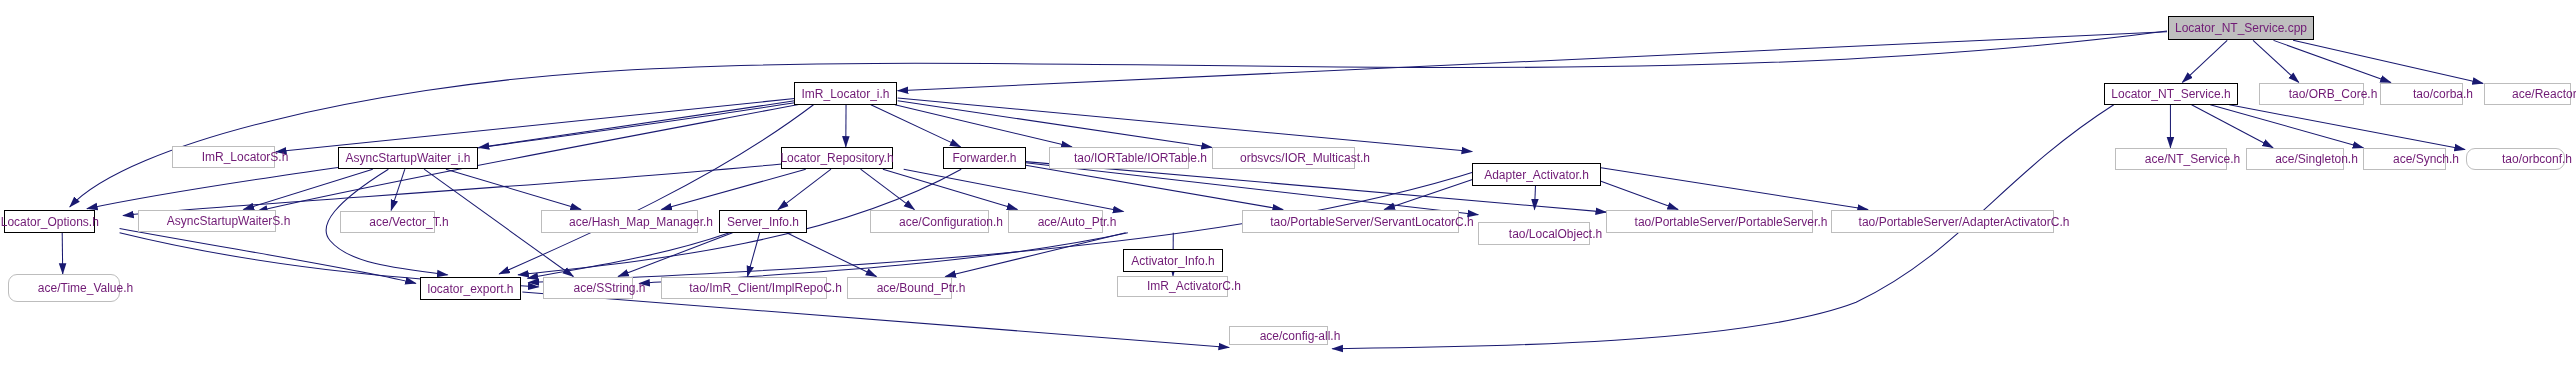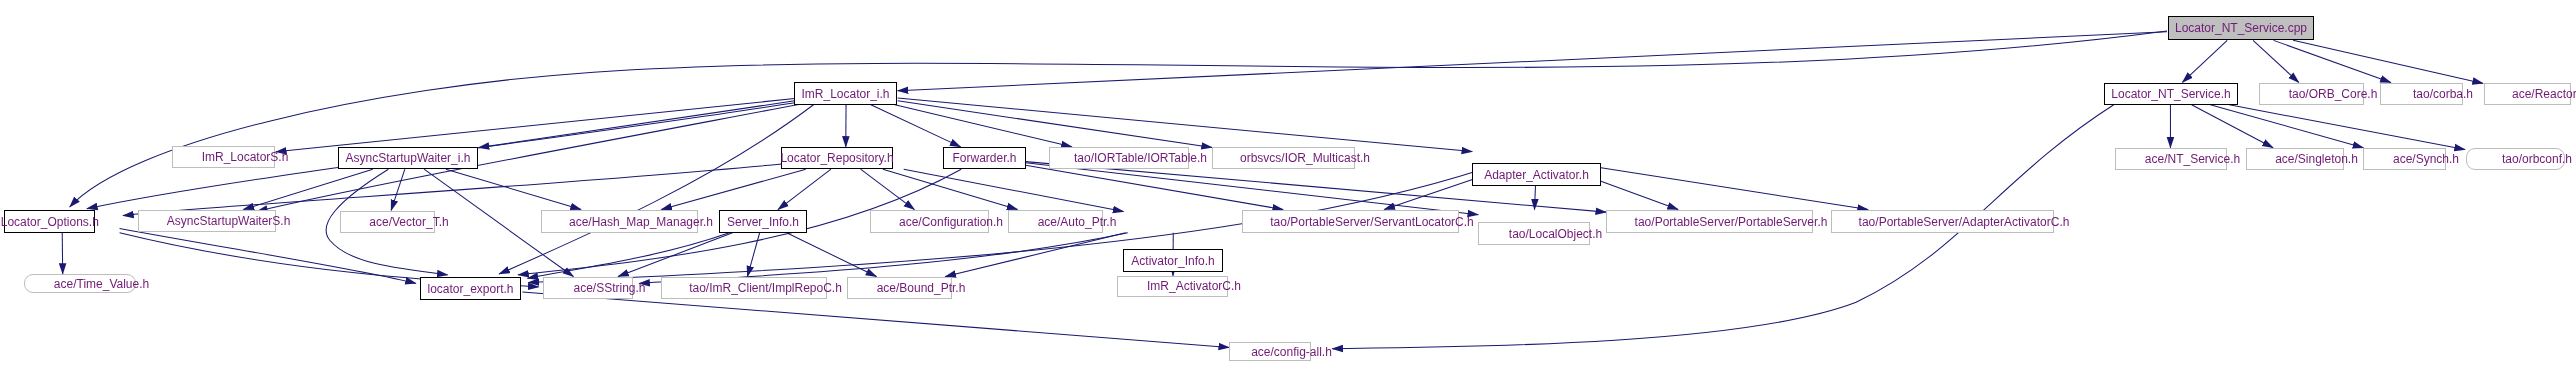--- a/index.html
+++ b/index.html
@@ -104,22 +104,22 @@
       <div class="node external" style="left: 340px; top: 211px; width: 95px; height: 21.5px;">ace/Vector_T.h</div>
       <div class="node external" style="left: 541px; top: 210px; width: 157px; height: 23px;">ace/Hash_Map_Manager.h</div>
       <div class="node internal" style="left: 719px; top: 210px; width: 88px; height: 23px;">Server_Info.h</div>
       <div class="node external" style="left: 870px; top: 210px; width: 119px; height: 23px;">ace/Configuration.h</div>
       <div class="node external" style="left: 1008px; top: 210px; width: 95px; height: 23px;">ace/Auto_Ptr.h</div>
       <div class="node internal" style="left: 1123px; top: 210px; width: 100px; height: 23px; margin-top: 39px;">Activator_Info.h</div>
       <div class="node external" style="left: 1242px; top: 210px; width: 217px; height: 23px;">tao/PortableServer/ServantLocatorC.h</div>
       <div class="node external" style="left: 1478px; top: 210px; width: 112px; height: 23px; margin-top: 12px;">tao/LocalObject.h</div>
       <div class="node external" style="left: 1606px; top: 210px; width: 207px; height: 23px;">tao/PortableServer/PortableServer.h</div>
       <div class="node external" style="left: 1831px; top: 210px; width: 223px; height: 23px;">tao/PortableServer/AdapterActivatorC.h</div>
-      <div class="node external" style="left: 24px; top: 274px; width: 112px; height: 19px; border-radius: 9px;">ace/Time_Value.h</div>
+      <div class="node external" style="left: 8px; top: 274px; width: 112px; height: 28px; border-radius: 9px;">ace/Time_Value.h</div>
       <div class="node internal" style="left: 420px; top: 277px; width: 101px; height: 23px;">locator_export.h</div>
       <div class="node external" style="left: 543px; top: 277px; width: 90px; height: 22.3px;">ace/SString.h</div>
       <div class="node external" style="left: 661px; top: 277px; width: 166px; height: 22.3px;">tao/ImR_Client/ImplRepoC.h</div>
       <div class="node external" style="left: 847px; top: 277px; width: 105px; height: 22.3px;">ace/Bound_Ptr.h</div>
       <div class="node external" style="left: 1117px; top: 276px; width: 111px; height: 20.6px;">ImR_ActivatorC.h</div>
-      <div class="node external" style="left: 1229px; top: 342px; width: 82px; height: 19px;">ace/config-all.h</div>
+      <div class="node external" style="left: 1229px; top: 326px; width: 99px; height: 19px;">ace/config-all.h</div>
     </div>
 </div>
 
 
 </body></html>

